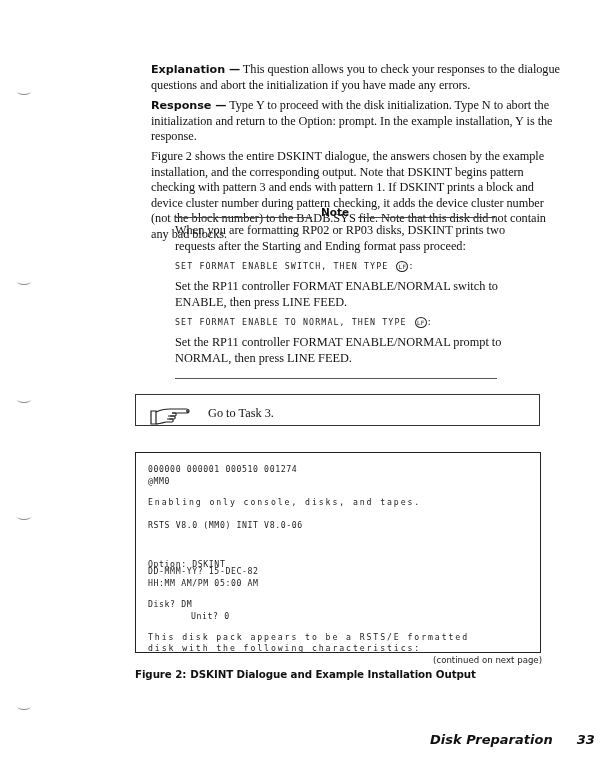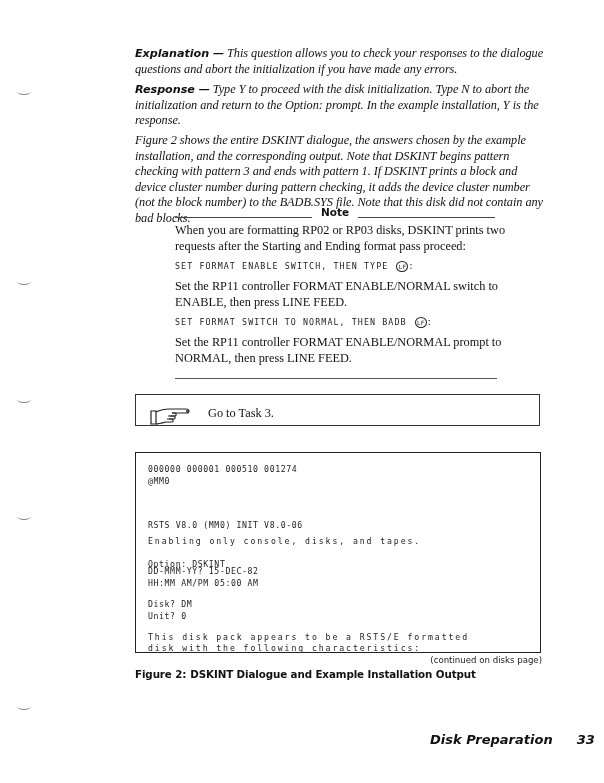--- a/index.html
+++ b/index.html
@@ -24,23 +24,22 @@
       border-radius: 0 0 50% 50%;
       opacity: 0.7;
     }
     .para {
       position: absolute;
       left: 135px;
       width: 410px;
       font-family: "Liberation Serif", "DejaVu Serif", serif;
       font-size: 12.3px;
       line-height: 15.6px;
-      margin: 0;
+      margin: 16px;
       letter-spacing: -0.05px;
-      font-style: italic;
     }
     .para b {
       font-family: "DejaVu Sans", sans-serif;
       font-weight: bold;
       font-size: 11.2px;
     }
     .note-head {
       position: absolute;
       left: 175px;
       top: 202px;
@@ -200,53 +199,53 @@
   <span class="label">Note</span>
   <div class="rule"></div>
 </div>
 
 <p class="note-text" style="top:223px;">When you are formatting RP02 or RP03 disks, DSKINT prints two requests after the Starting and Ending format pass proceed:</p>
 
 <div class="mono-line" style="top:260px;"><span>SET FORMAT ENABLE SWITCH, THEN TYPE</span> <span class="lf-glyph">LF</span><span>:</span></div>
 
 <p class="note-text" style="top:279px;">Set the RP11 controller FORMAT ENABLE/NORMAL switch to ENABLE, then press LINE FEED.</p>
 
-<div class="mono-line" style="top:316px;"><span>SET FORMAT SWITCH TO NORMAL, THEN BADB</span> <span class="lf-glyph">LF</span><span>:</span></div>
+<div class="mono-line" style="top:316px;"><span>SET FORMAT ENABLE TO NORMAL, THEN TYPE</span> <span class="lf-glyph">LF</span><span>:</span></div>
 
 <p class="note-text" style="top:335px;">Set the RP11 controller FORMAT ENABLE/NORMAL prompt to NORMAL, then press LINE FEED.</p>
 
 <div class="note-bottom-rule"></div>
 
 <div class="task-box">
   <svg class="hand" viewBox="0 0 44 22">
     <path d="M3 6 L3 19 L8 19 L8 6 Z" fill="none" stroke="#222" stroke-width="1.2"></path>
     <path d="M8 7 C12 5 18 4 22 4 L38 4 C40 4 41 5 41 6 C41 7 40 8 38 8 L24 8" fill="none" stroke="#222" stroke-width="1.2"></path>
     <path d="M24 8 L27 8 C28.5 8 28.5 11 27 11 L20 11" fill="none" stroke="#222" stroke-width="1.2"></path>
     <path d="M22 11 L26 11 C27.5 11 27.5 14 26 14 L19 14" fill="none" stroke="#222" stroke-width="1.2"></path>
     <path d="M21 14 L24 14 C25.5 14 25.5 17 24 17 L18 17 C14 18 10 19 8 19" fill="none" stroke="#222" stroke-width="1.2"></path>
     <circle cx="39" cy="6" r="1" fill="#222"></circle>
   </svg>
   <span class="task-text">Go to Task 3.</span>
 </div>
 
 <div class="output-box">
   <div class="out-line norm" style="top:11px;">000000 000001 000510 001274</div>
   <div class="out-line norm" style="top:23px;">@MM0</div>
-  <div class="out-line wide" style="top:44px;margin-top:39px;">Enabling only console, disks, and tapes.</div>
+  <div class="out-line wide" style="top:44px;">Enabling only console, disks, and tapes.</div>
   <div class="out-line norm" style="top:67px;">RSTS V8.0 (MM0) INIT V8.0-06</div>
   <div class="out-line norm" style="top:90px;margin-top:16px;">Option: DSKINT</div>
   <div class="out-line norm" style="top:113px;">DD-MMM-YY? 15-DEC-82</div>
   <div class="out-line norm" style="top:125px;">HH:MM AM/PM 05:00 AM</div>
   <div class="out-line norm" style="top:146px;">Disk? DM</div>
-  <div class="out-line norm" style="top:158px;">Unit? 0</div>
+  <div class="out-line norm" style="top:158px;margin-left:43px;">Unit? 0</div>
   <div class="out-line wide" style="top:190px;">disk with the following characteristics:</div>
   <div class="out-line wide" style="top:179px;">This disk pack appears to be a RSTS/E formatted</div>
 </div>
 
-<div class="continued">(continued on disks page)</div>
+<div class="continued">(continued on next page)</div>
 
 <div class="fig-caption">
   <span class="num">Figure 2:</span><span>DSKINT Dialogue and Example Installation Output</span>
 </div>
 
 <div class="footer">
   <span>Disk Preparation</span>
   <span>33</span>
 </div>
 

